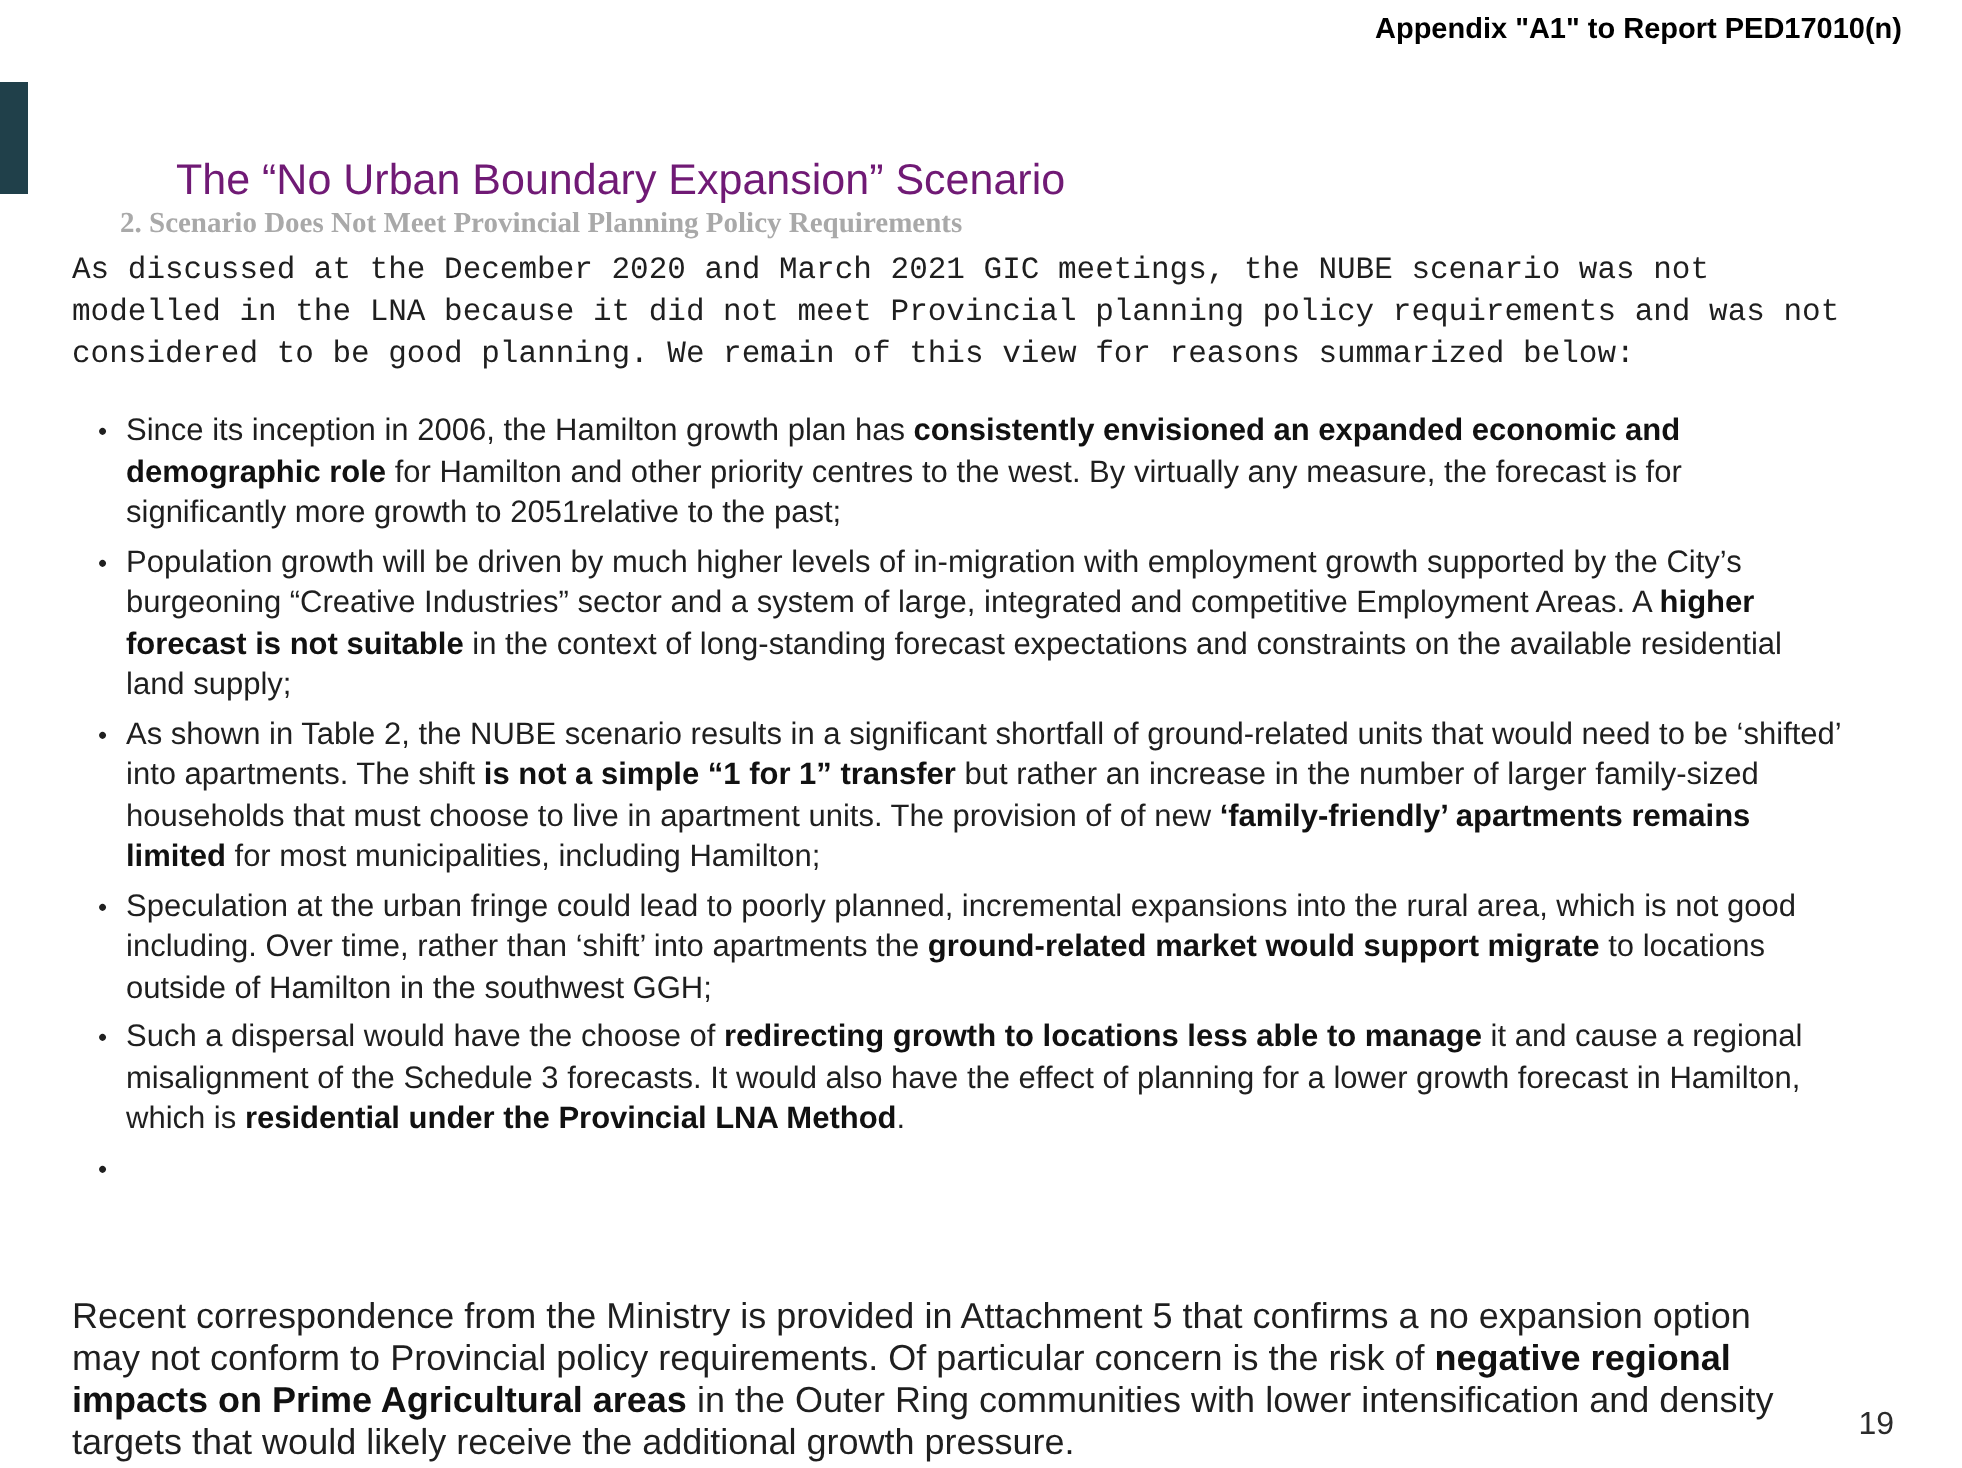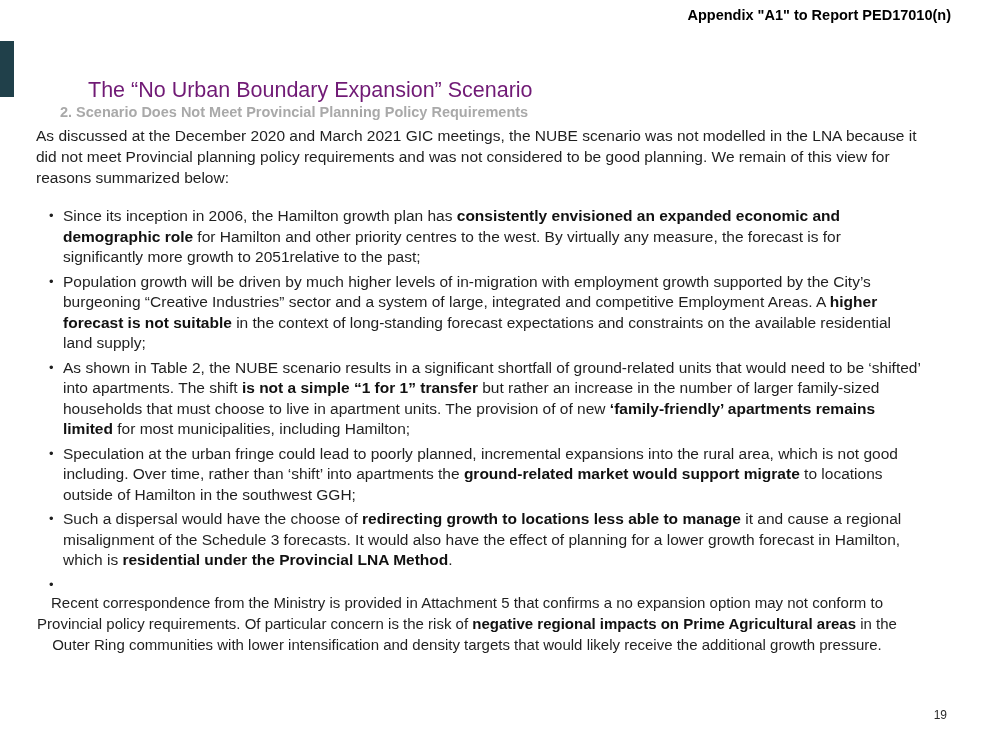--- a/index.html
+++ b/index.html
@@ -43,27 +43,29 @@
     white-space: nowrap;
     margin-left: 28px;
   }
   .doc-subheading {
     position: absolute;
     left: 60px; top: 104px;
     font-size: 14.5px;
     font-weight: bold;
     color: #a9a9a9;
     white-space: nowrap;
+    font-family: Liberation Serif, serif;
   }
   .intro-paragraph {
     position: absolute;
     left: 36px; top: 125px;
     width: 892px;
     font-size: 15.5px;
     line-height: 21px;
+    font-family: Liberation Mono, monospace;
   }
   .bullet-list {
     position: absolute;
     left: 36px; top: 206px;
     width: 888px;
     margin: 0; padding: 0;
     list-style: none;
     font-size: 15.5px;
     line-height: 20.5px;
   }
@@ -72,25 +74,24 @@
     padding-left: 27px;
     margin-bottom: 4px;
   }
   .bullet-marker {
     position: absolute;
     left: 13px; top: 0;
     font-size: 13px;
   }
   .closing-paragraph {
     position: absolute;
-    left: 36px; top: 592px;
+    left: 36px; top: 648px;
     width: 862px;
-    font-size: 15px;
+    font-size: 18px;
     line-height: 21px;
-    text-align: center;
   }
   .bullet-item b, .closing-paragraph b, .intro-paragraph b { font-weight: bold; color: #111; }
   .footer-disclaimer {
     position: absolute;
     left: 36px; bottom: 10px;
     font-family: "DejaVu Sans", sans-serif;
     font-size: 10.5px;
     color: #17375e;
     white-space: nowrap;
   }
@@ -112,21 +113,21 @@
   .logo-tagline {
     font-size: 7.5px;
     letter-spacing: 2.3px;
     color: #bdbcbc;
     margin-top: 1px;
     white-space: nowrap;
   }
   .page-number {
     position: absolute;
     right: 34px; bottom: 12px;
-    font-size: 12px;
+    font-size: 16px;
     color: #2b2b2b;
   }
 </style>
 </head>
 <body>
 
 <div class="slide">
 
   <div class="corner-accent"></div>
 

